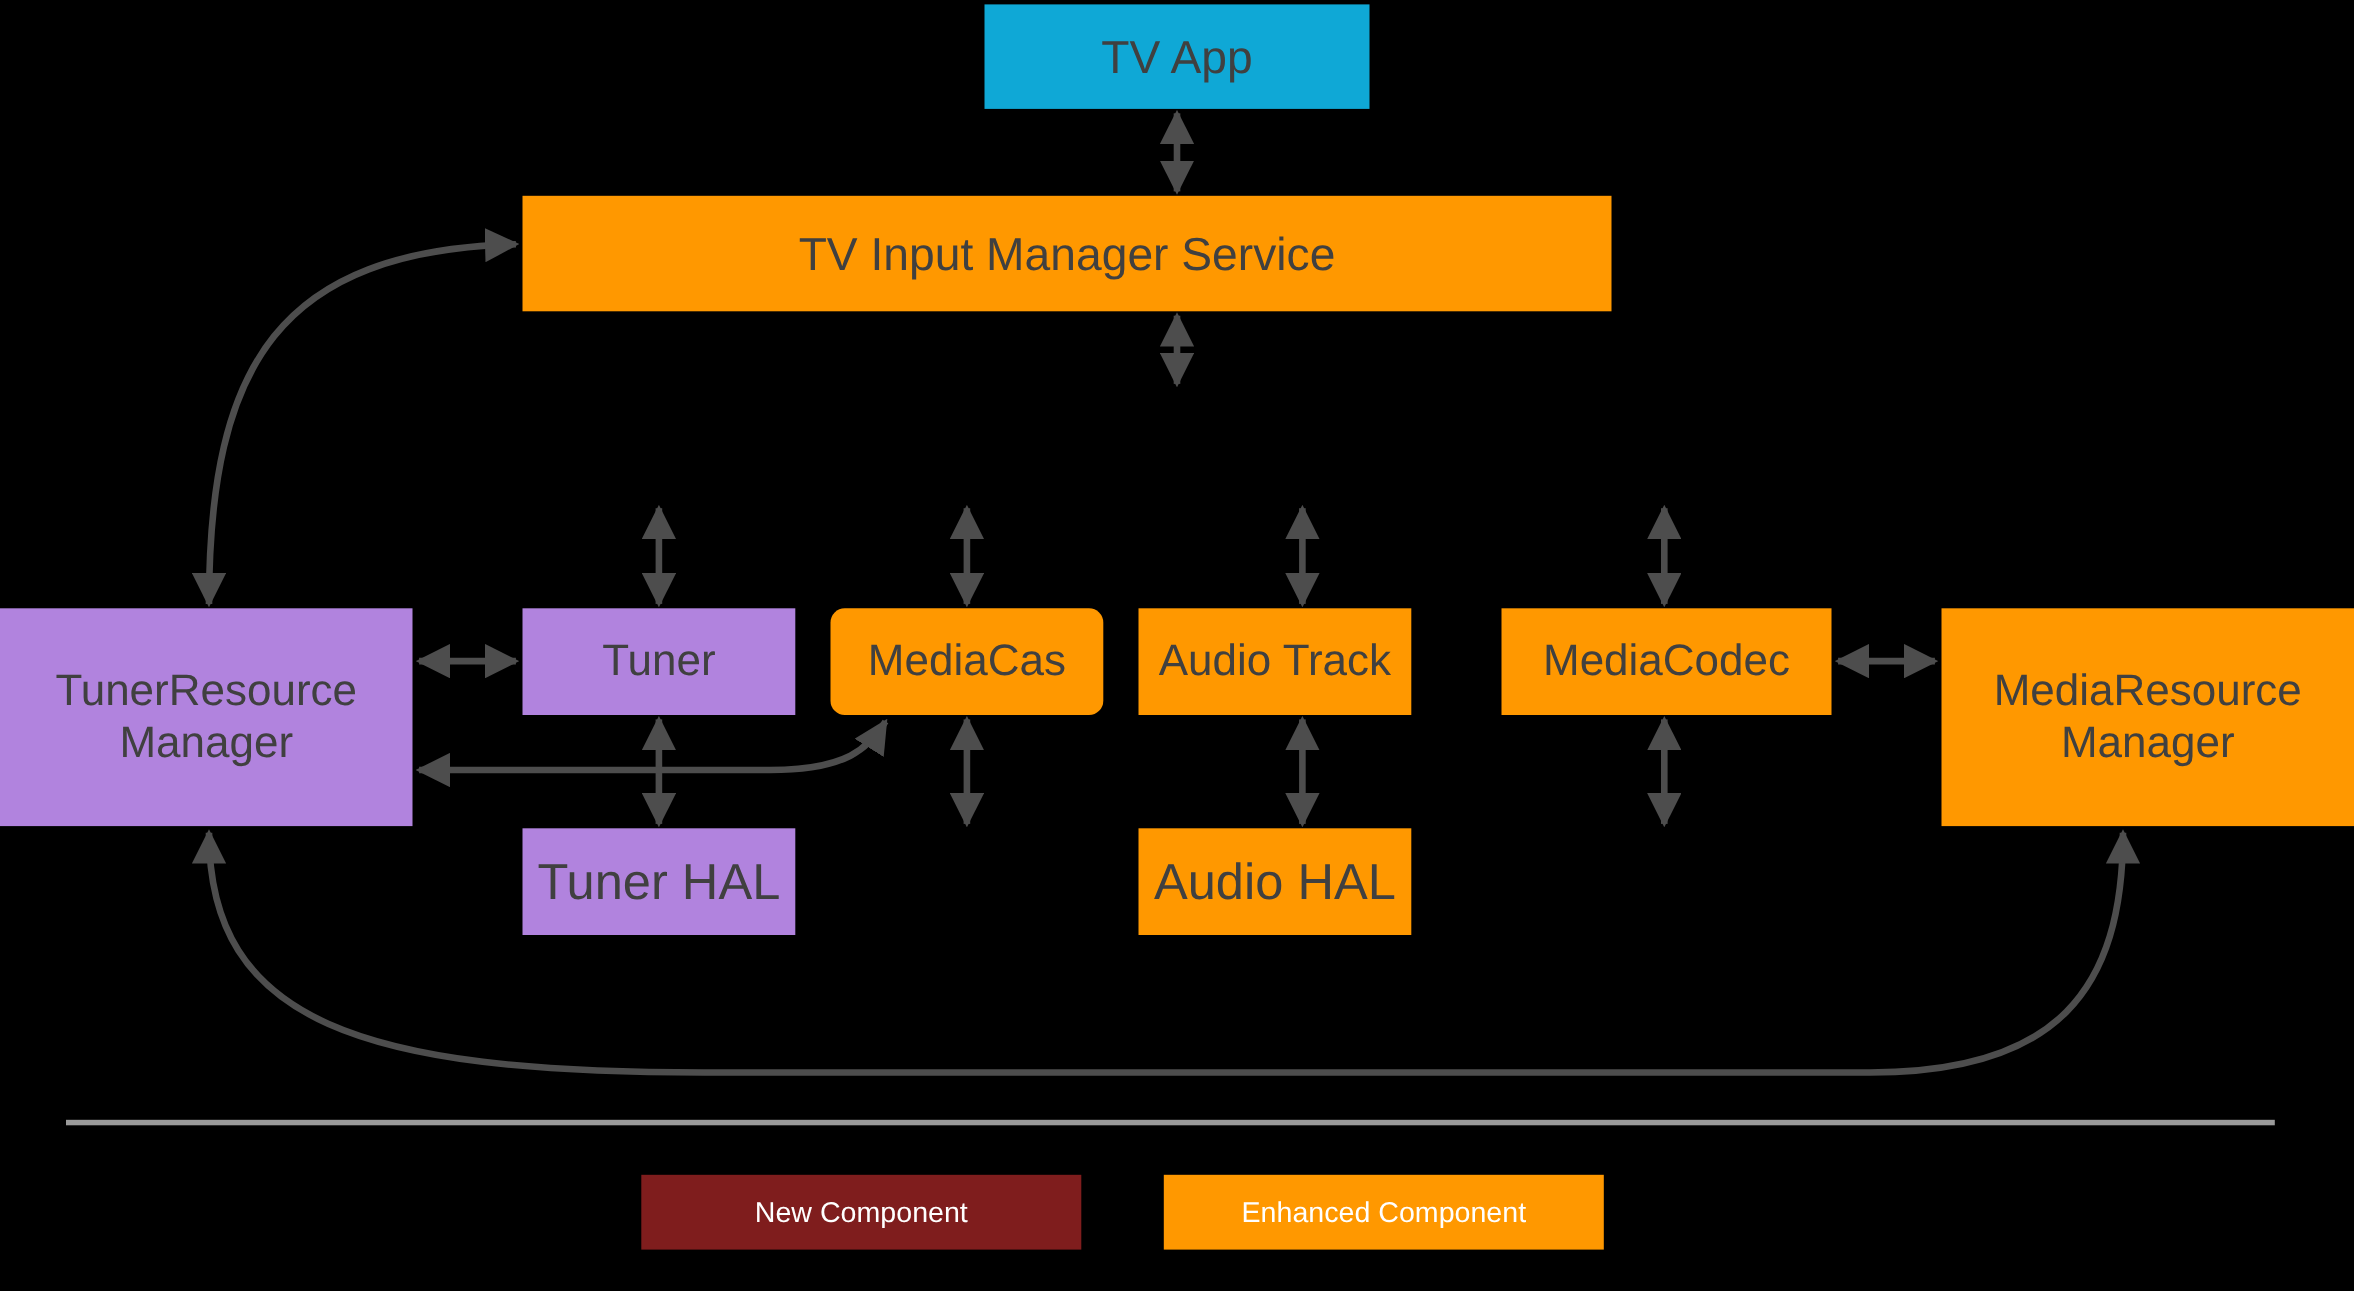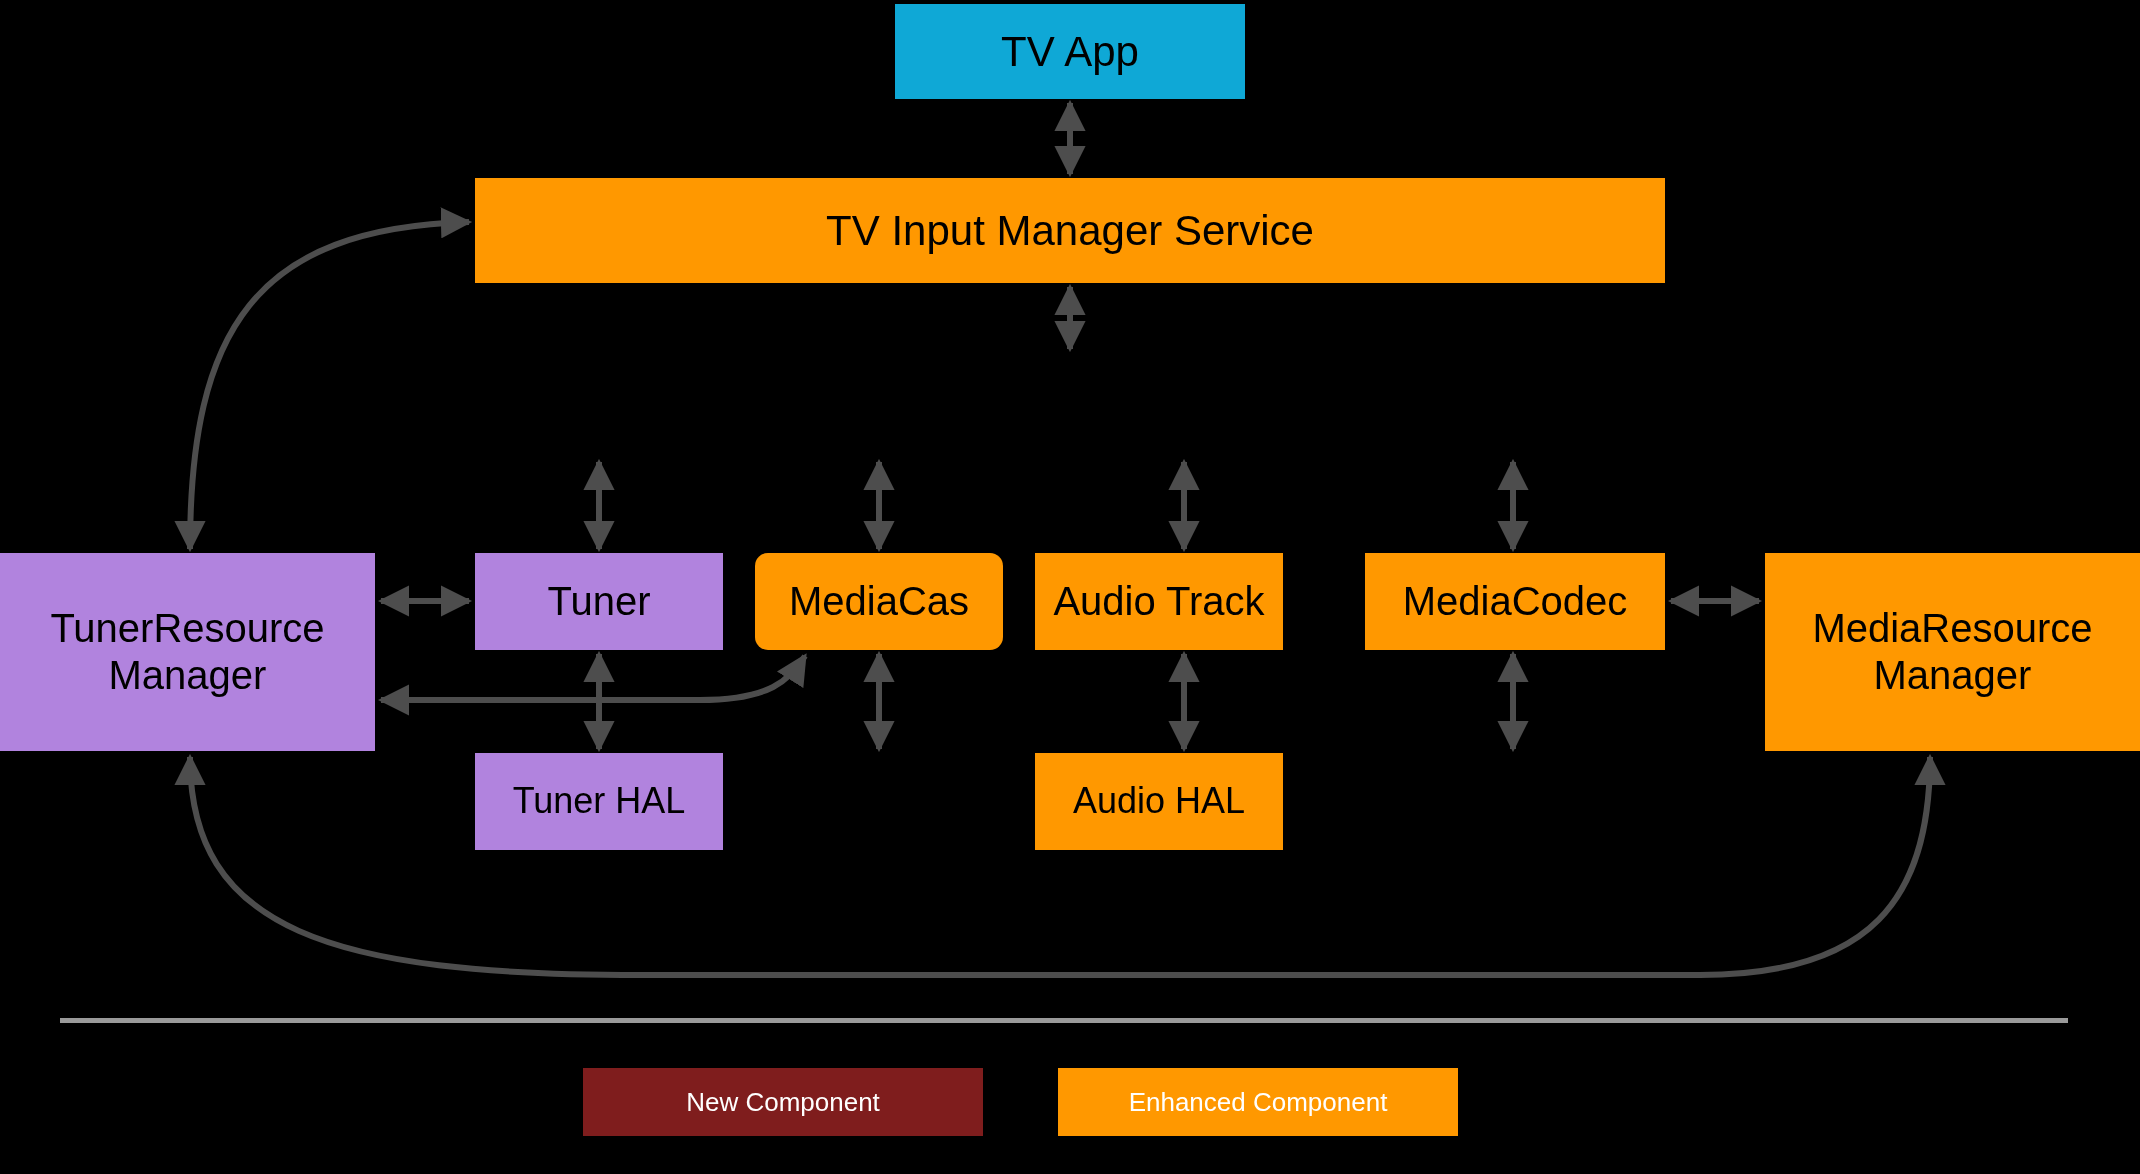--- a/index.html
+++ b/index.html
@@ -14,33 +14,33 @@
     background: #000000;
     font-family: "Liberation Sans", sans-serif;
     overflow: hidden;
   }
   .node {
     position: absolute;
     display: flex;
     align-items: center;
     justify-content: center;
     text-align: center;
-    color: #000000;
+    color: #404040;
     line-height: 1.18;
     box-sizing: border-box;
     padding: 2px 6px;
     white-space: pre-line;
   }
   .node.cyan   { background: #0FA8D6; }
   .node.orange { background: #FF9800; }
   .node.purple { background: #B183DE; }
 
   .fs-42 { font-size: 42px; }
   .fs-40 { font-size: 40px; }
-  .fs-38 { font-size: 36px; }
+  .fs-38 { font-size: 46px; }
 
   #wires {
     position: absolute;
     left: 0; top: 0;
     width: 2140px;
     height: 1174px;
     pointer-events: none;
   }
   .divider {
     position: absolute;
@@ -95,21 +95,21 @@
       <path d="M 190 549 C 190 330 255 228 469 222"></path>
 
       <path d="M 381 700 L 700 700 C 770 700 790 680 805 656"></path>
 
       <path d="M 190 757 C 190 930 330 975 640 975 L 1700 975 C 1870 975 1930 900 1930 757"></path>
     </g>
   </svg>
 
   <div class="node cyan fs-42" style="left:895px;  top:4px;   width:350px;  height:95px;">TV App</div>
 
-  <div class="node orange fs-42" style="left:475px;  top:178px; width:1190px; height:105px;">TV Input Manager Service</div>
+  <div class="node orange fs-42" style="left:475px;  top:178px; width:990px; height:105px;">TV Input Manager Service</div>
 
 
   <div class="node purple fs-40" style="left:0px;    top:553px; width:375px;  height:198px;">TunerResource
 Manager</div>
 
   <div class="node purple fs-40" style="left:475px;  top:553px; width:248px;  height:97px;">Tuner</div>
 
   <div class="node orange fs-40" style="left:755px;  top:553px; width:248px;  height:97px;border-radius:13px;">MediaCas</div>
 
   <div class="node orange fs-40" style="left:1035px; top:553px; width:248px;  height:97px;">Audio Track</div>

